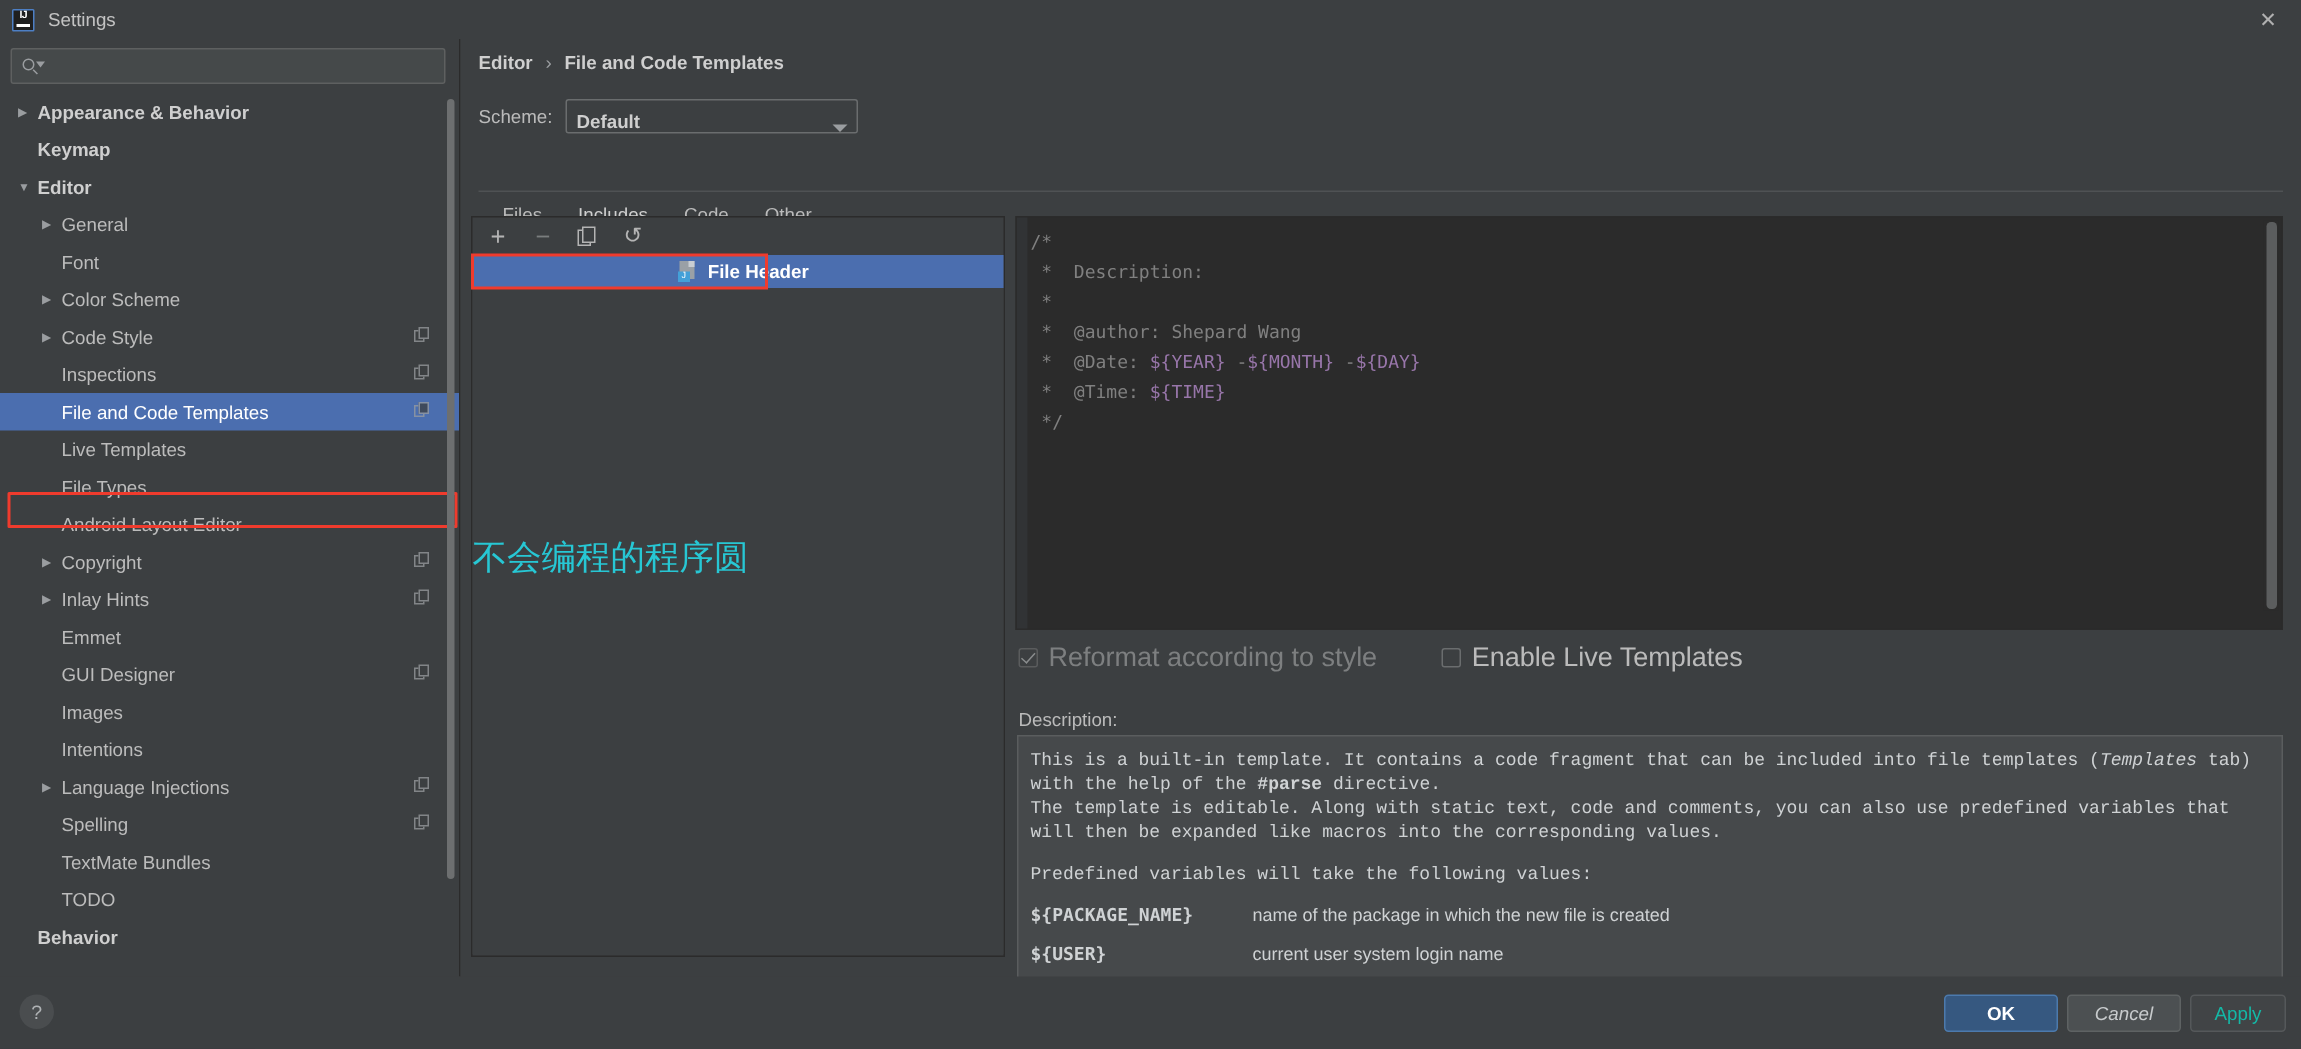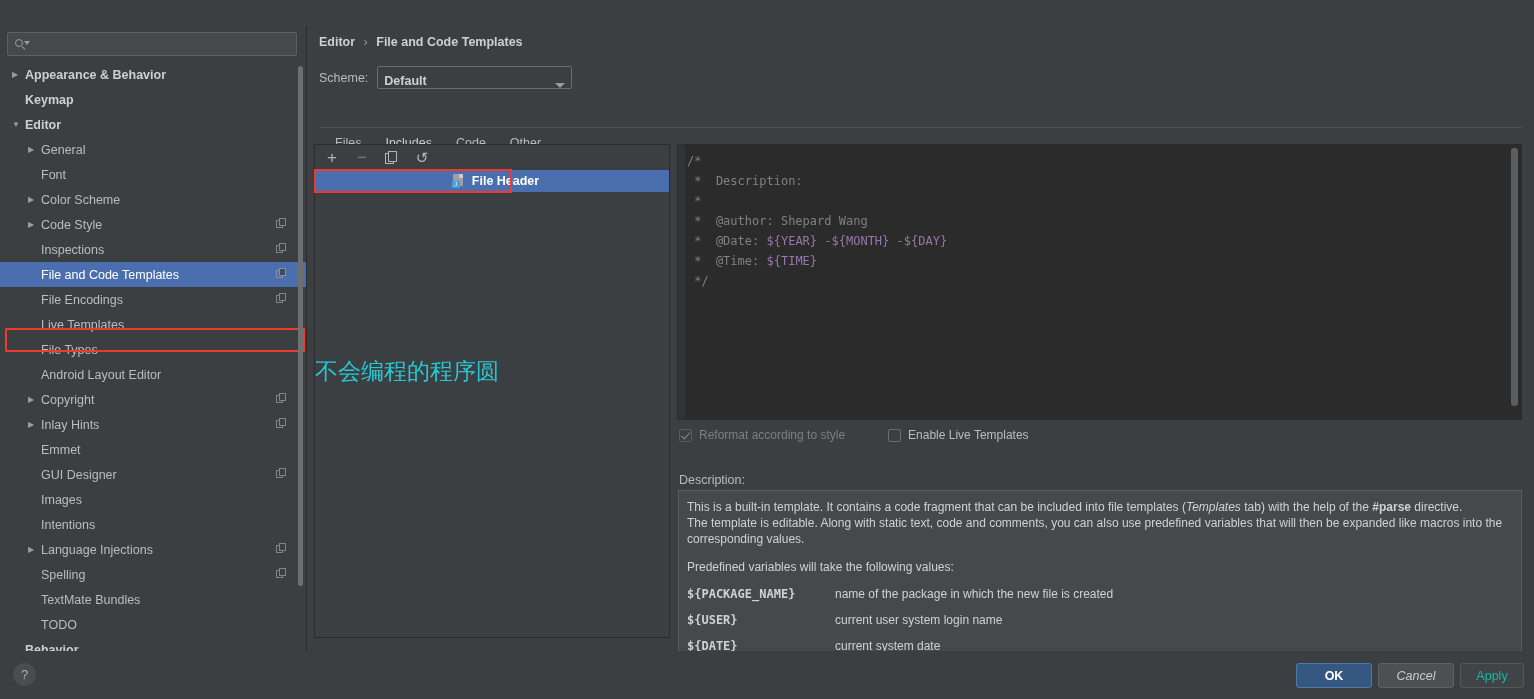--- a/index.html
+++ b/index.html
@@ -204,33 +204,33 @@
   .cb-row { position: absolute; left: 372px; top: 402px; display: flex; align-items: center; }
   .cb-item { display: flex; align-items: center; margin-right: 43px; cursor: pointer; }
   .cb-box {
     width: 13px; height: 13px; border: 1px solid #6a6d6e; background: #3c3f41;
     border-radius: 2px; margin-right: 7px; position: relative; flex: 0 0 13px;
   }
   .cb-box.checked::after {
     content: ""; position: absolute; left: 3px; top: 0px; width: 4px; height: 8px;
     border: solid #8a8d8e; border-width: 0 1.6px 1.6px 0; transform: rotate(42deg);
   }
-  .cb-label { font-size: 12px; color: #bbbbbb; }
+  .cb-label { font-size: 18px; color: #bbbbbb; }
   .cb-item.disabled .cb-label { color: #7d7f80; }
   .cb-item.disabled .cb-box { border-color: #5a5c5d; }
 
   .desc-label { position: absolute; left: 372px; top: 447px; font-size: 12.5px; color: #bbbbbb; }
 
   
   .desc-panel {
     position: absolute; left: 371px; top: 464px; width: 844px; height: 177px;
     background: #46494b; border: 1px solid #5a5d5e; overflow: hidden; padding: 8px 10px 0 8px;
   }
   .desc-p {
-    font-size: 12px; color: #cfd2d4; line-height: 16px; font-family: Liberation Sans, sans-serif;
+    font-size: 12px; color: #cfd2d4; line-height: 16px; font-family: Liberation Mono, monospace;
   }
   .desc-p i { font-style: italic; }
   .desc-p b { font-weight: bold; }
   .desc-gap { height: 12px; }
   .var-table { margin-top: 6px; width: 100%; border-collapse: collapse; }
   .var-table td { padding: 6px 0 6px 0; vertical-align: top; font-size: 12px; color: #cfd2d4; }
   .var-name {
     width: 148px; font-family: "DejaVu Sans Mono", monospace; font-size: 10.5px;
     font-weight: bold; color: #cfd2d4; padding-left: 2px;
   }
@@ -251,20 +251,25 @@
   }
   .btn-ok { right: 162px; width: 76px; background: #365880; border: 1px solid #4c7aad; color: #ffffff; font-weight: bold; }
   .btn-cancel { right: 80px; width: 76px; font-style: italic; }
   .btn-apply { right: 10px; width: 64px; color: #14b8a6; border-color: #55585a; background: #414446; }
 </style>
 </head>
 <body>
 
 <div id="app">
 
+  <div class="titlebar">
+    <div class="ij-logo">IJ</div>
+    <div class="title-text">Settings</div>
+    <div class="close-btn">✕</div>
+  </div>
 
   <div class="left-panel">
     <div class="search-wrap">
       <div class="search-box">
         <span class="search-icon">
           <span class="mag"></span>
             <span class="handle"></span>
             <span class="caret"></span>
         </span>
         <input class="search-input" type="text" placeholder="" style="">
@@ -309,28 +314,20 @@
             <span class="arrow"></span>
             <span class="label">Inspections</span>
             <span class="copy-badge">
               <span class="b1"></span>
               <span class="b2"></span>
             </span>
           </div>
           <div class="tree-row depth2 selected">
             <span class="arrow"></span>
             <span class="label">File and Code Templates</span>
-            <span class="copy-badge">
-              <span class="b1"></span>
-              <span class="b2"></span>
-            </span>
-          </div>
-          <div class="tree-row depth2">
-            <span class="arrow"></span>
-            <span class="label">File Encodings</span>
             <span class="copy-badge">
               <span class="b1"></span>
               <span class="b2"></span>
             </span>
           </div>
           <div class="tree-row depth2">
             <span class="arrow"></span>
             <span class="label">Live Templates</span>
           </div>
           <div class="tree-row depth2">

